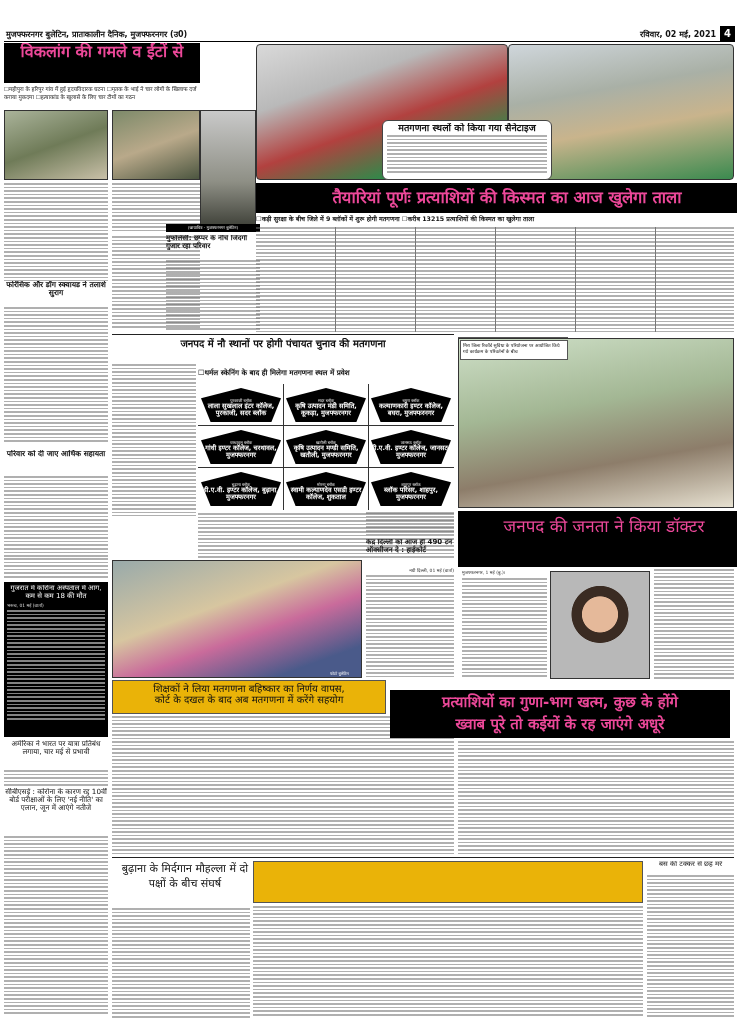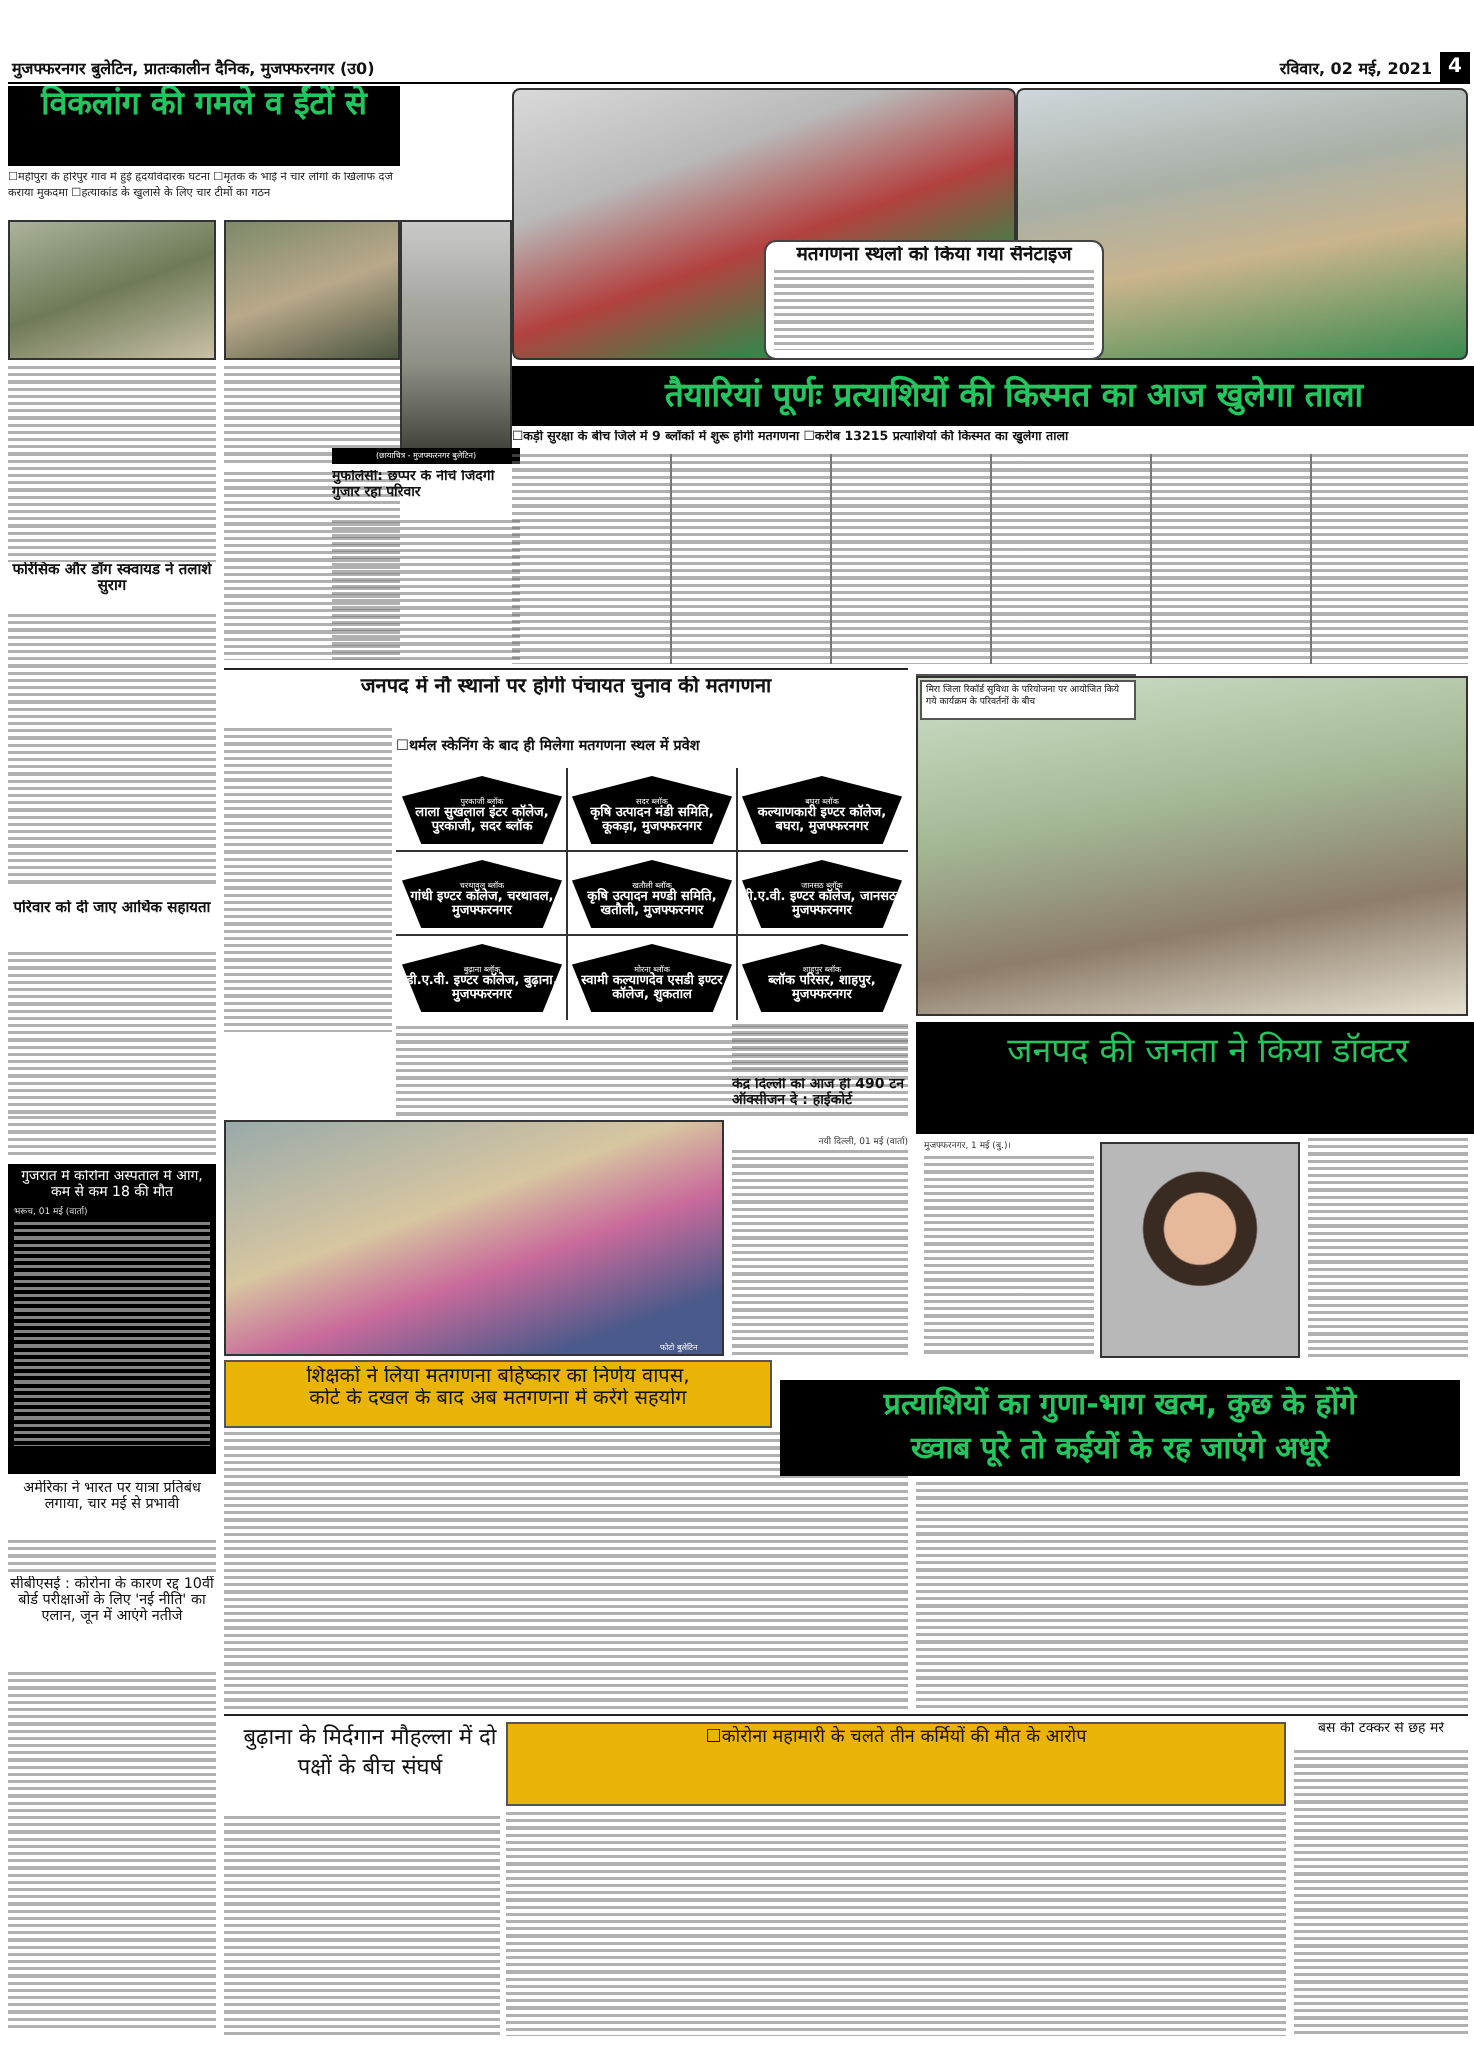--- a/index.html
+++ b/index.html
@@ -2,21 +2,21 @@
 <html><head>
 <meta charset="utf-8">
 <style>
   * { box-sizing: border-box; margin: 0; padding: 0; }
   html, body { width: 737px; height: 1024px; background: #fff; overflow: hidden; }
   body { font-family: "DejaVu Sans", sans-serif; color: #111; position: relative; }
   .abs { position: absolute; }
   .masthead { position: absolute; left: 4px; top: 26px; width: 731px; height: 16px; border-bottom: 1.5px solid #000; font-size: 8px; display: flex; align-items: center; justify-content: space-between; padding-left: 2px; font-weight: bold; }
   .masthead .right { display: flex; align-items: center; gap: 4px; }
   .pageno { background: #000; color: #fff; padding: 0 4px; font-size: 10px; height: 16px; line-height: 16px; }
-  .hl-black { background: #000; color: #22c55e; font-weight: bold; line-height: 1.05; text-align: center; overflow: hidden; }
+  .hl-black { background: #000; color: #ec4899; font-weight: bold; line-height: 1.05; text-align: center; overflow: hidden; }
   .hl-plain { font-weight: bold; color: #111; line-height: 1.1; text-align: center; overflow: hidden; }
   .sub { font-size: 7.5px; font-weight: bold; line-height: 1.35; overflow: hidden; }
   .txt { color: #555; font-size: 4.2px; line-height: 1.55; overflow: hidden; text-align: justify; font-family: "DejaVu Sans", sans-serif; }
   .txt::before { content: ""; }
   .fill { background-image: repeating-linear-gradient(180deg, #6f6f6f 0px, #6f6f6f 1.6px, transparent 1.6px, transparent 3.6px); opacity: .55; }
   .photo { background: linear-gradient(135deg, #8a8f86, #c9c2b4 45%, #6b705f); border: 1px solid #333; overflow: hidden; }
   .photo.green { background: linear-gradient(160deg, #d9d9d9 0%, #b9b9b9 30%, #b2413f 55%, #2f8a4a 80%); }
   .photo.crowd { background: linear-gradient(170deg, #cfe0c8 0%, #a3b794 40%, #8d7d6a 70%, #e6e0d0 100%); }
   .photo.police { background: linear-gradient(160deg, #9aa 0%, #d7c6a0 40%, #c96b9b 60%, #4a5a8a 85%); }
   .photo.portrait { background: radial-gradient(circle at 50% 40%, #e5b99a 0 22%, #3a2b22 23% 35%, #b8b8b8 36%); }
@@ -169,18 +169,17 @@
   <div>प्रत्याशियों का गुणा-भाग खत्म, कुछ के होंगे</div>
   <div>ख्वाब पूरे तो कईयों के रह जाएंगे अधूरे</div>
 </div>
 <div class="abs txt fill" style="left:458px;top:741px;width:276px;height:114px;"></div>
 
 <div class="hrule" style="left:112px;top:857px;width:622px;background:#222;"></div>
 <div class="abs hl-plain" style="left:116px;top:861px;width:138px;height:44px;font-size:11px;font-weight:normal;line-height:1.4;">बुढ़ाना के मिर्दगान मौहल्ला में दो पक्षों के बीच संघर्ष</div>
 <div class="abs txt fill" style="left:112px;top:908px;width:138px;height:110px;"></div>
 
 <div class="abs grey" style="left:253px;top:861px;width:390px;height:42px;border:1px solid #555;">
-  <div class="sub" style="font-size:9px;font-weight:normal;text-align:center;margin-top:1px;">☐कोरोना महामारी के चलते तीन कर्मियों की मौत के आरोप</div>
 </div>
 <div class="abs txt fill" style="left:253px;top:906px;width:390px;height:112px;"></div>
 
 <div class="abs hl-plain" style="left:647px;top:861px;width:87px;height:12px;font-size:7px;font-weight:normal;">बस की टक्कर से छह मरे</div>
 <div class="abs txt fill" style="left:647px;top:875px;width:87px;height:143px;"></div>
 
 </body></html>

